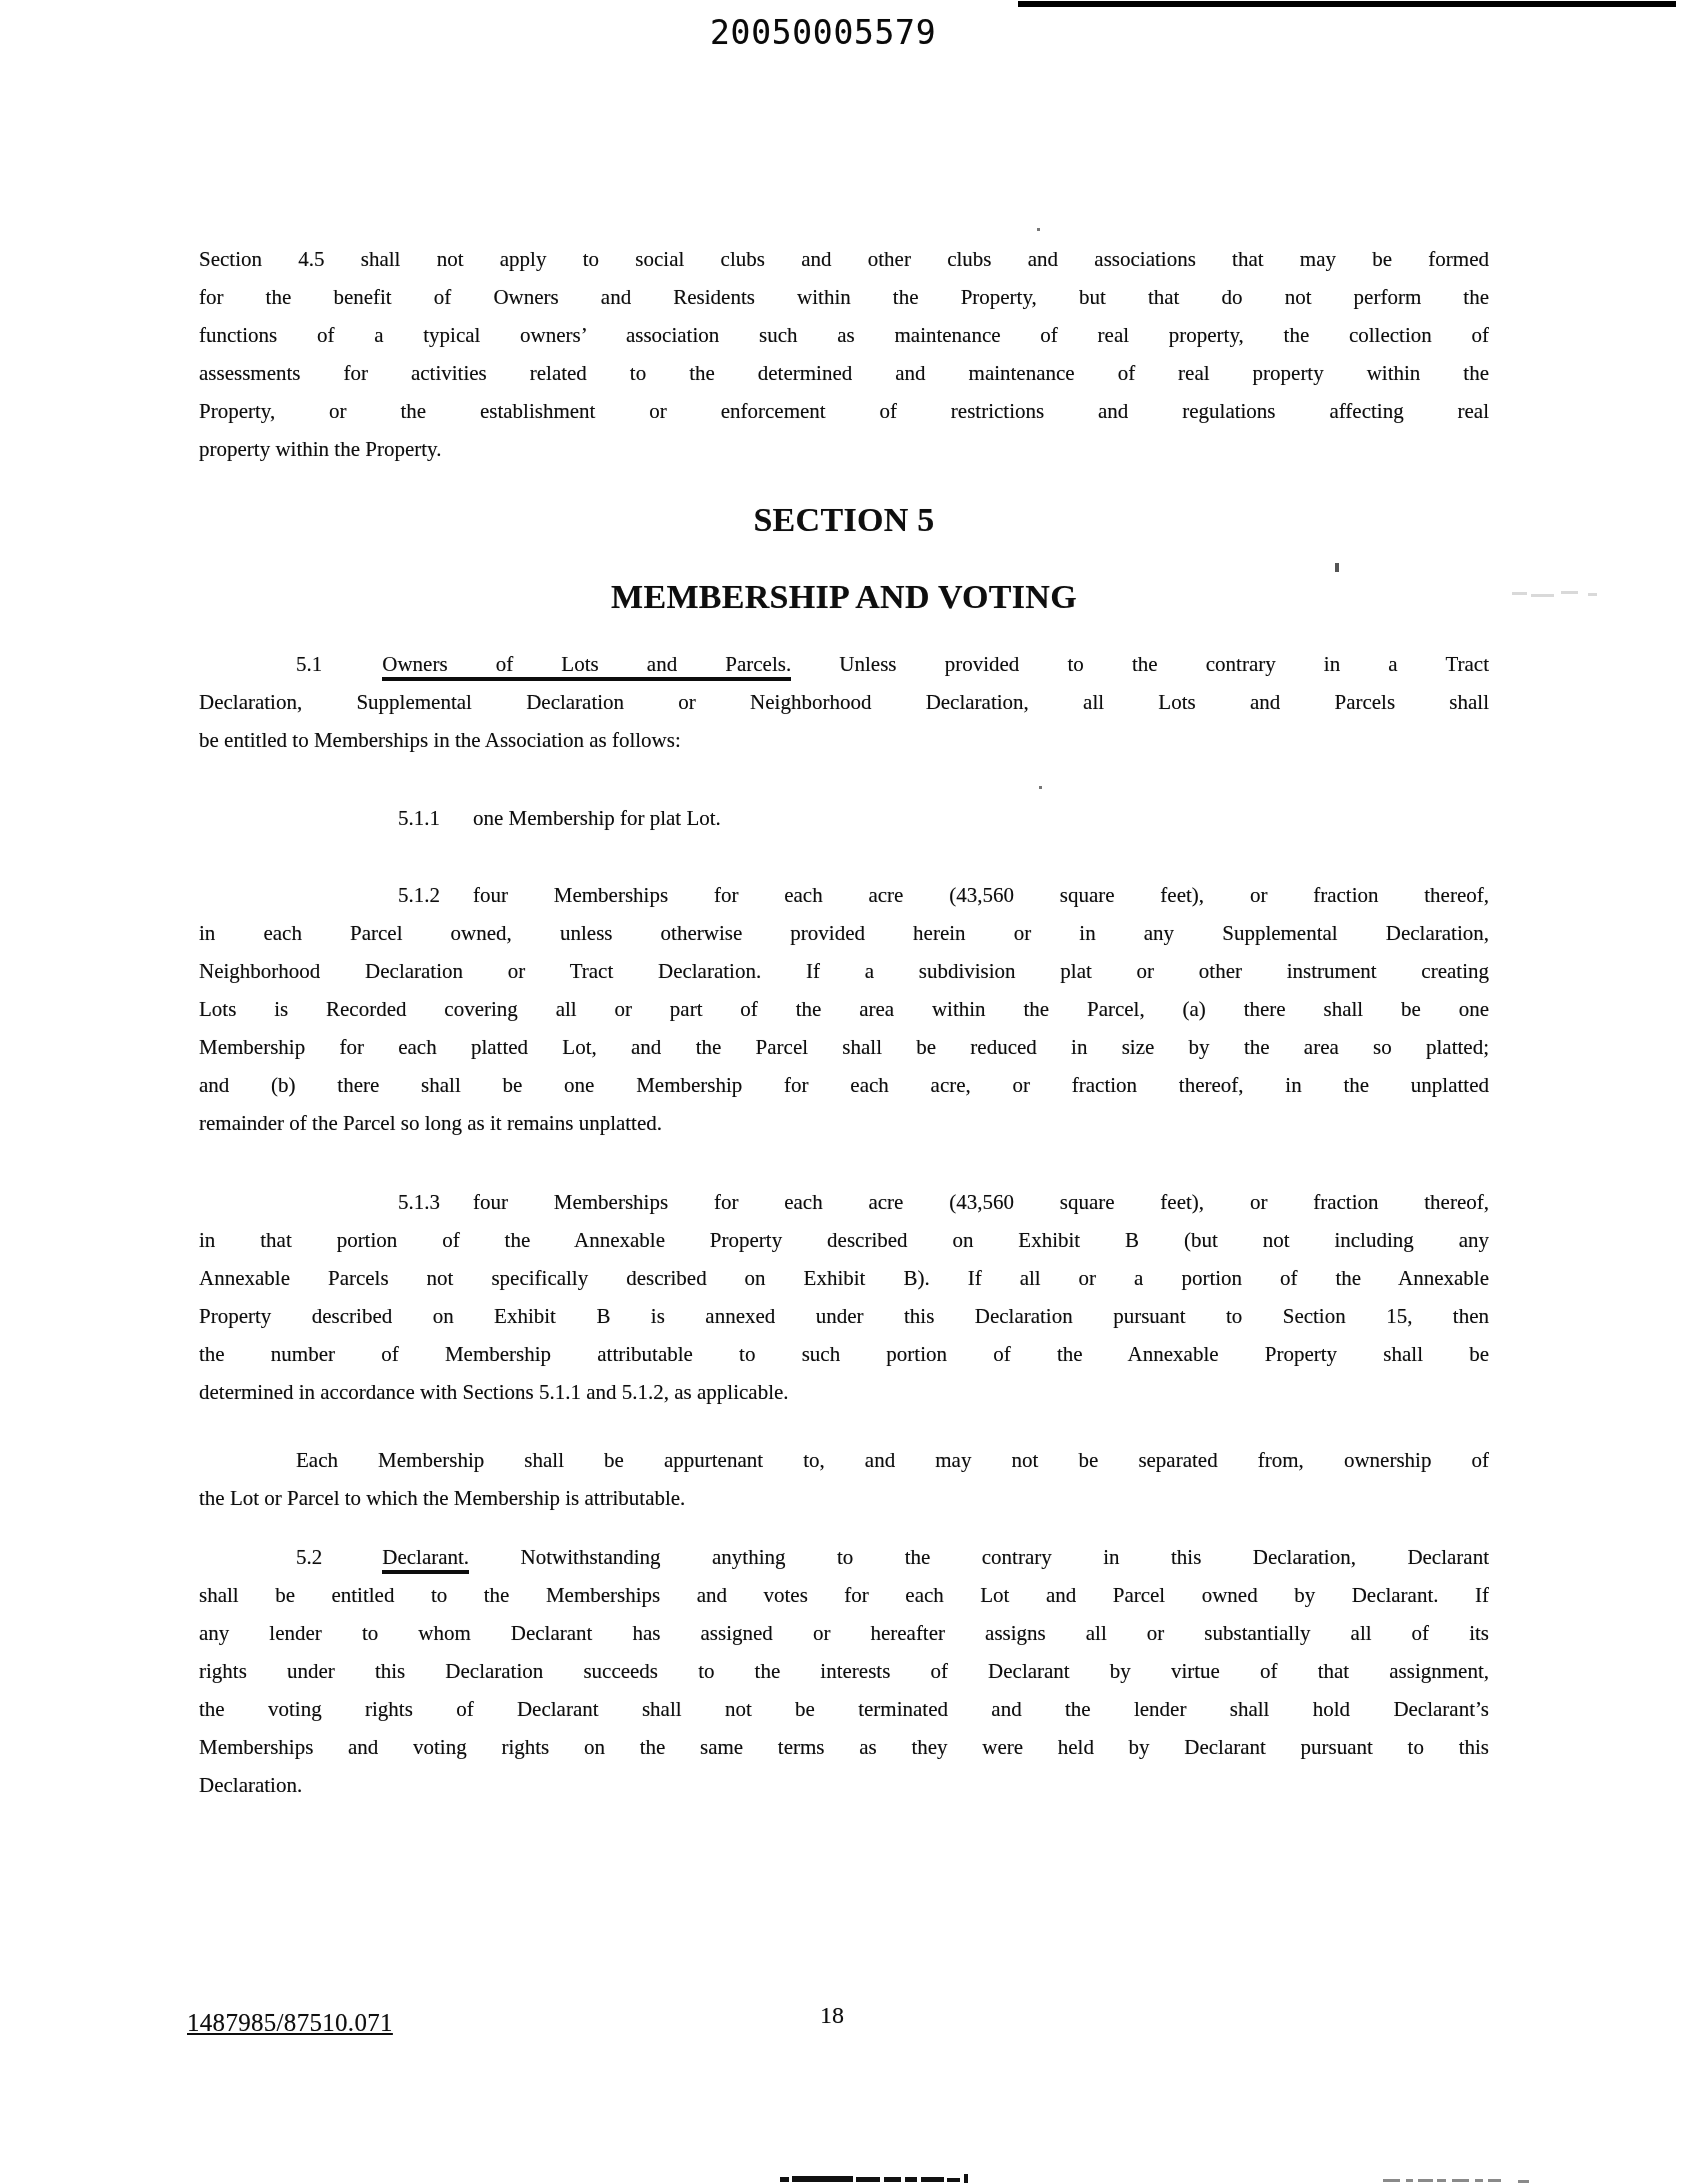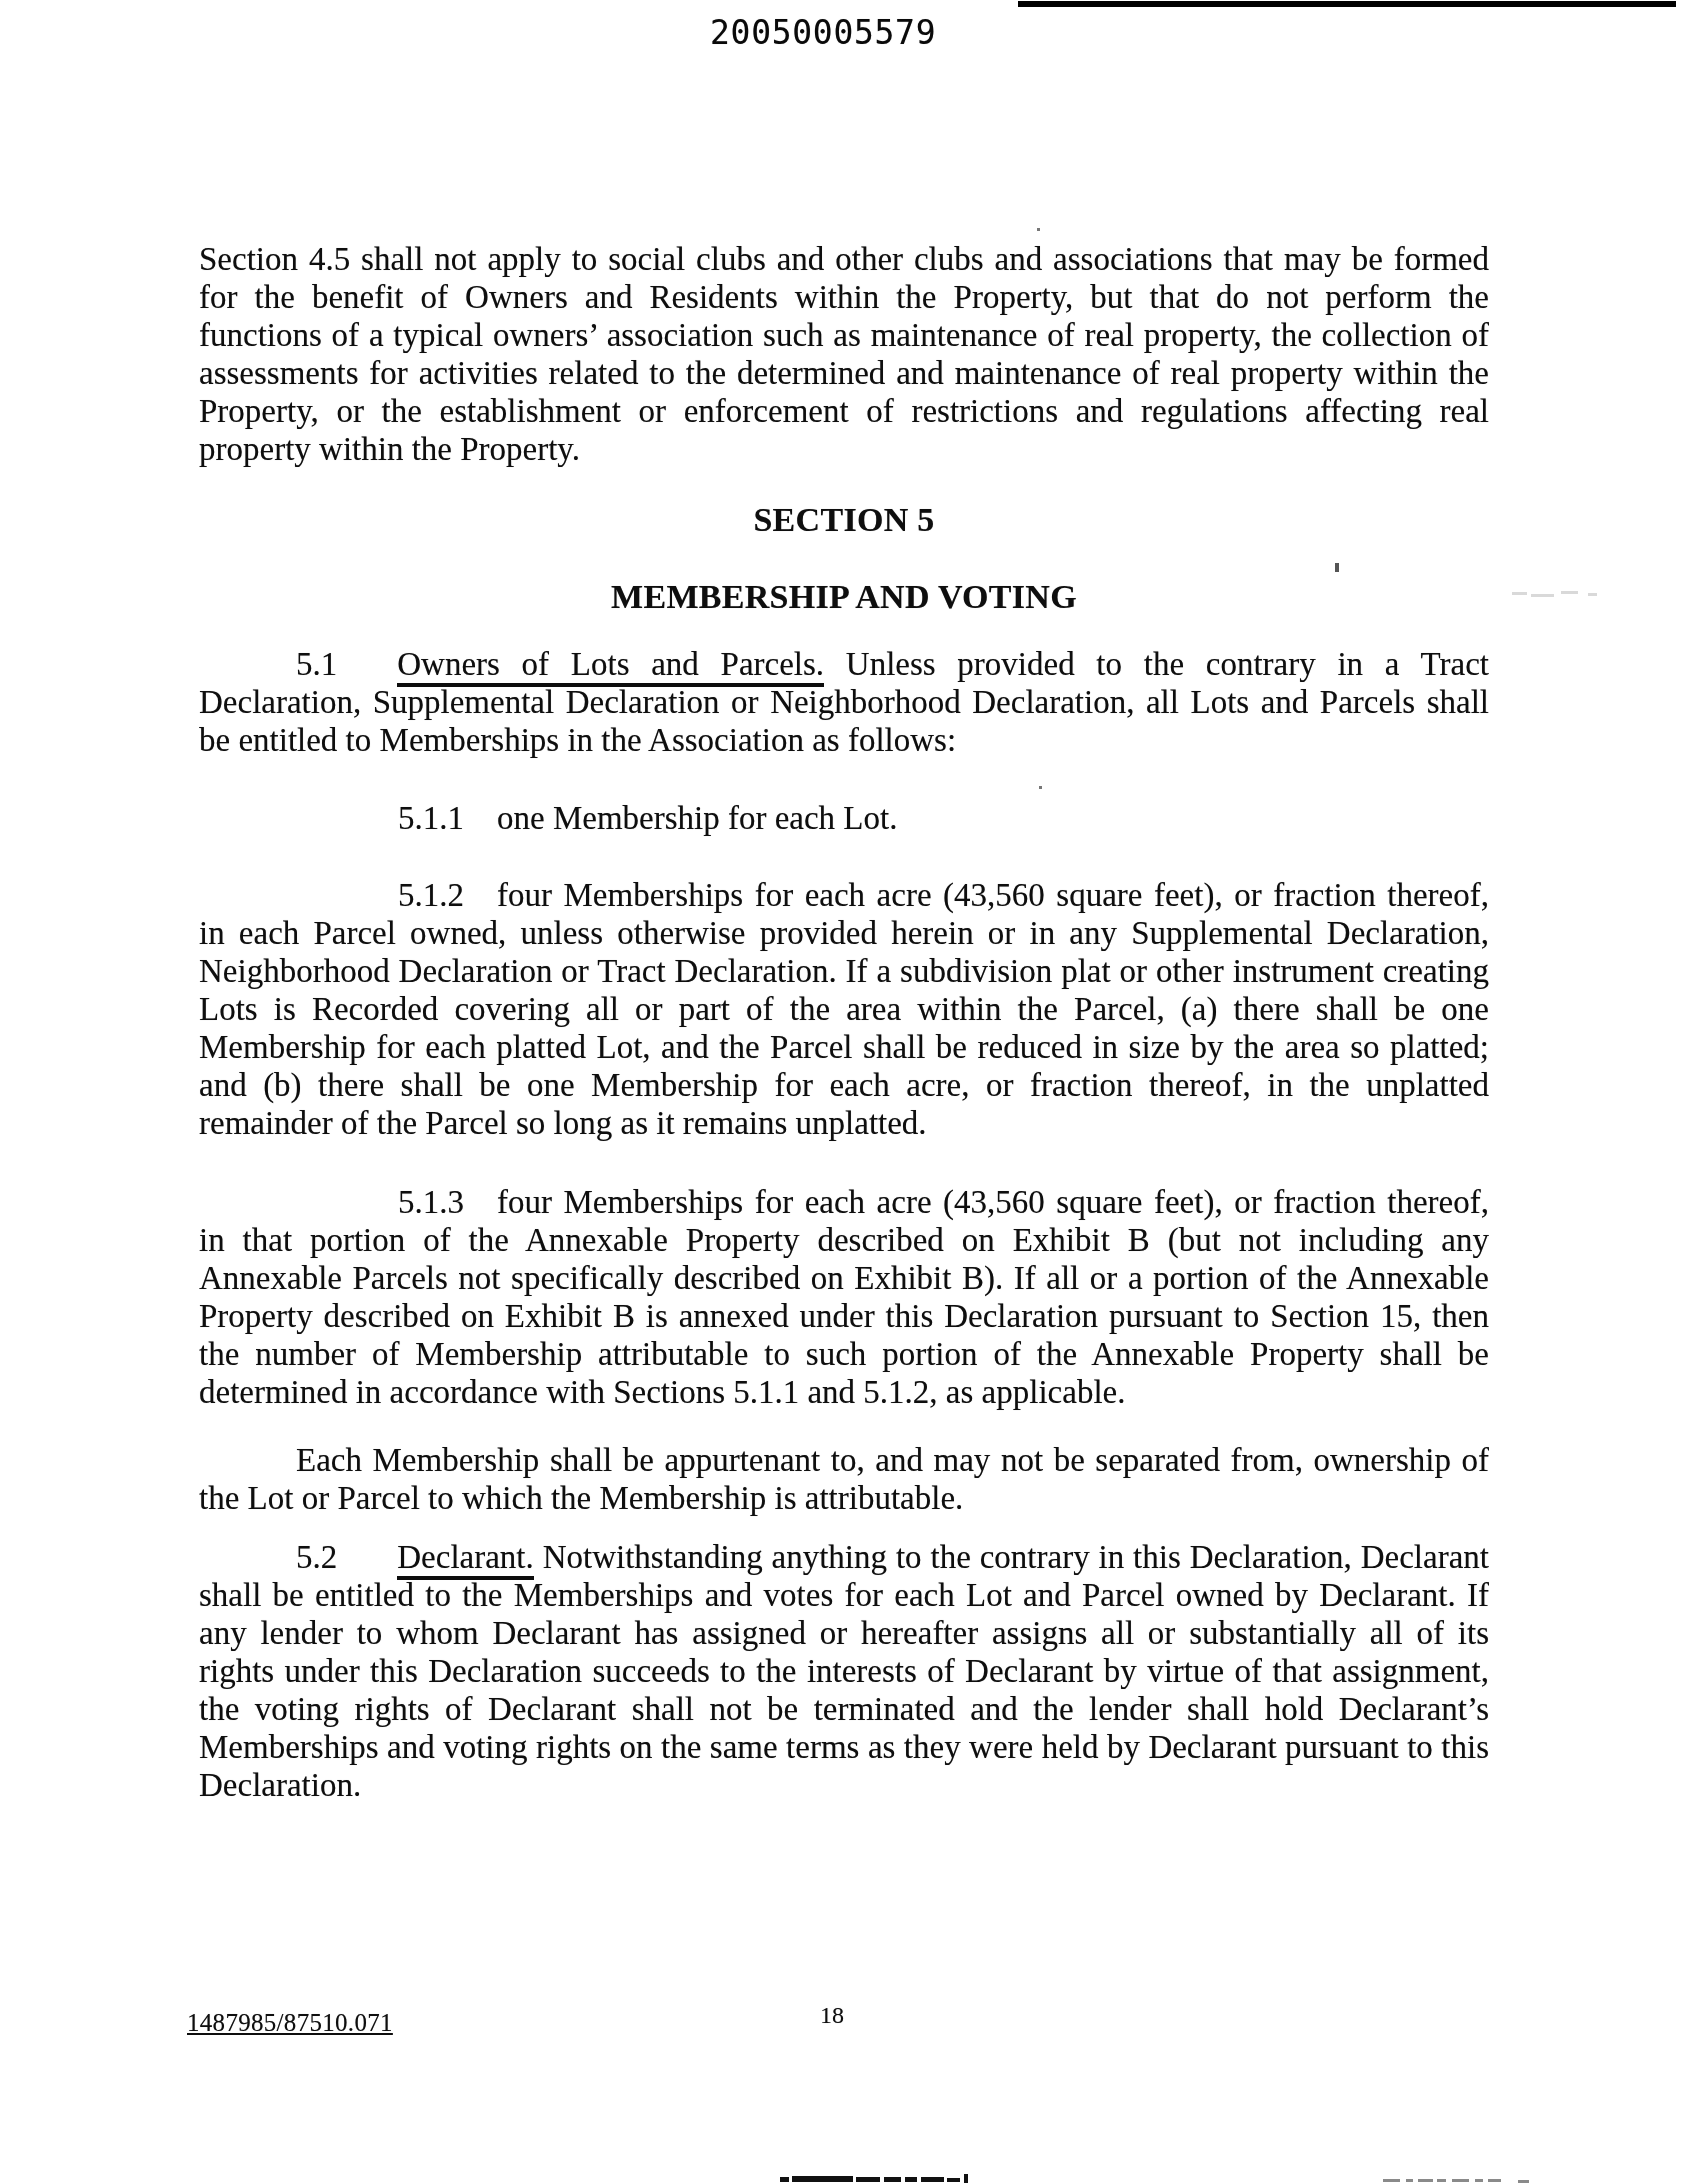--- a/index.html
+++ b/index.html
@@ -28,21 +28,21 @@
   .heading{
     position:absolute; left:199px; width:1290px;
     text-align:center; font-weight:bold; font-size:34px;
     letter-spacing:0.3px; white-space:nowrap;
   }
   .heading.section{ top:501px; }
   .heading.title{ top:578px; }
 
   .para{
     position:absolute; left:199px; width:1290px;
-    font-size:33px; line-height:38px;
+    font-size:21px; line-height:38px;
     overflow:hidden;
   }
   .pline{
     white-space:nowrap;
     text-align:justify;
     text-align-last:justify;
     height:38px;
   }
   .pline.nojust{ text-align:left; text-align-last:left; }
   .tab{ display:inline-block; height:0.7px; }
@@ -82,21 +82,21 @@
         <div class="pline"><span>assessments for activities related to the determined and maintenance of real property within the</span></div>
         <div class="pline"><span>Property, or the establishment or enforcement of restrictions and regulations affecting real</span></div>
         <div class="pline nojust"><span>property within the Property.</span></div>
       </div>
       <div class="para" style="top: 645px;">
         <div class="pline"><span class="tab" style="width: 97px;"></span><span>5.1</span><span class="tab" style="width: 60px;"></span><span class="ul">Owners of Lots and Parcels.</span><span> Unless provided to the contrary in a Tract</span></div>
         <div class="pline"><span>Declaration, Supplemental Declaration or Neighborhood Declaration, all Lots and Parcels shall</span></div>
         <div class="pline nojust"><span>be entitled to Memberships in the Association as follows:</span></div>
       </div>
       <div class="para" style="top: 799px;">
-        <div class="pline nojust"><span class="tab" style="width: 199px;"></span><span>5.1.1</span><span class="tab" style="width: 33px;"></span><span>one Membership for each Lot.</span></div>
+        <div class="pline nojust"><span class="tab" style="width: 199px;"></span><span>5.1.1</span><span class="tab" style="width: 33px;"></span><span>one Membership for plat Lot.</span></div>
       </div>
       <div class="para" style="top: 876px;">
         <div class="pline"><span class="tab" style="width: 199px;"></span><span>5.1.2</span><span class="tab" style="width: 33px;"></span><span>four Memberships for each acre (43,560 square feet), or fraction thereof,</span></div>
         <div class="pline"><span>in each Parcel owned, unless otherwise provided herein or in any Supplemental Declaration,</span></div>
         <div class="pline"><span>Neighborhood Declaration or Tract Declaration. If a subdivision plat or other instrument creating</span></div>
         <div class="pline"><span>Lots is Recorded covering all or part of the area within the Parcel, (a) there shall be one</span></div>
         <div class="pline"><span>Membership for each platted Lot, and the Parcel shall be reduced in size by the area so platted;</span></div>
         <div class="pline"><span>and (b) there shall be one Membership for each acre, or fraction thereof, in the unplatted</span></div>
         <div class="pline nojust"><span>remainder of the Parcel so long as it remains unplatted.</span></div>
       </div>

